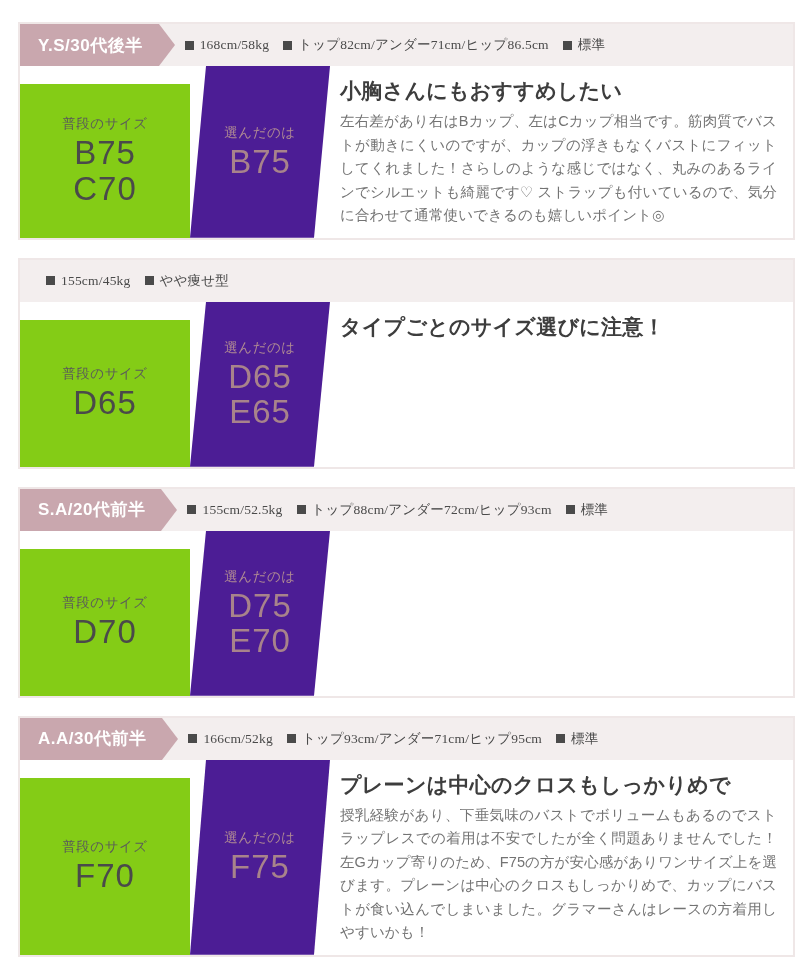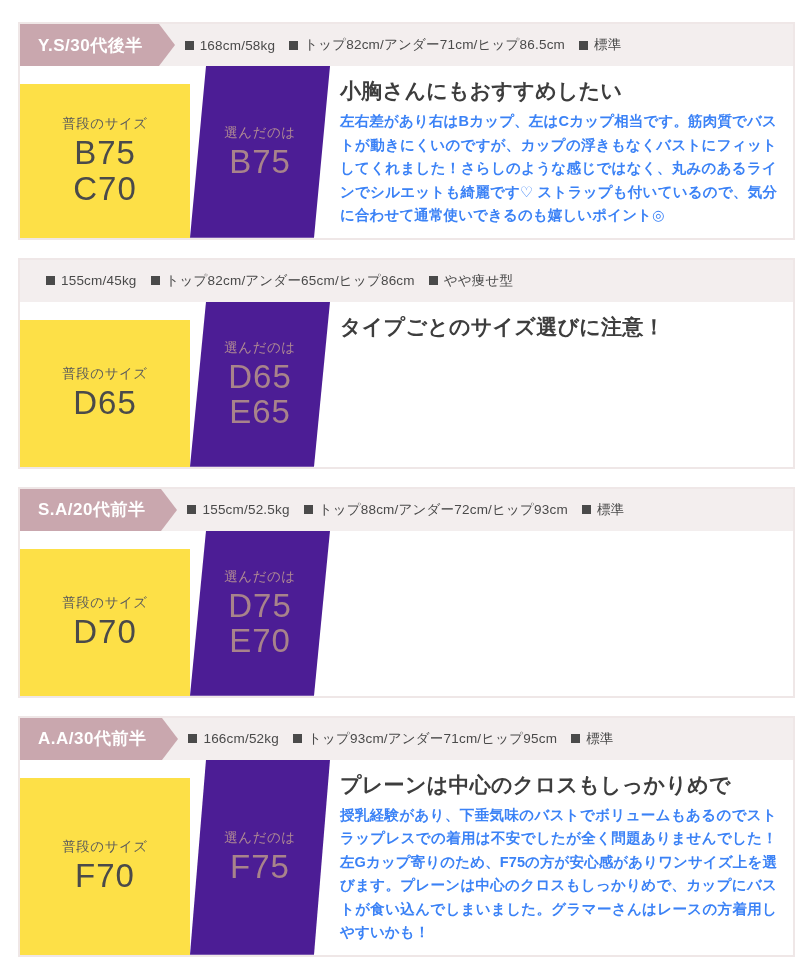--- a/index.html
+++ b/index.html
@@ -62,20 +62,21 @@
   }
   .rv-specs {
     display: flex;
     align-items: center;
     flex: 1 1 auto;
     padding-left: 26px;
     font-size: 13.5px;
     color: #4a4a4a;
     letter-spacing: 0.2px;
     white-space: nowrap;
+    font-family: Liberation Serif, serif;
   }
   .spec {
     display: inline-flex;
     align-items: center;
     margin-right: 14px;
   }
   .spec .sq {
     display: inline-block;
     width: 9px;
     height: 9px;
@@ -85,21 +86,21 @@
   }
 
   
   .rv-body {
     display: flex;
     align-items: stretch;
     min-height: 165px;
   }
   .col-usual {
     flex: 0 0 170px;
-    background: #fde047;
+    background: #84cc16;
     display: flex;
     flex-direction: column;
     align-items: center;
     justify-content: center;
     text-align: center;
     padding: 8px 4px;
     box-sizing: border-box;
     margin-top: 18px;
   }
   .col-chosen {
@@ -140,25 +141,24 @@
     font-size: 21px;
     font-weight: bold;
     color: #3d3d3d;
     letter-spacing: 0.3px;
     margin: 0 0 6px 0;
     line-height: 1.25;
   }
   .rv-comment {
     font-size: 14.5px;
     line-height: 1.62;
-    color: #3b82f6;
+    color: #737373;
     letter-spacing: 0.1px;
     margin: 0;
     text-align: justify;
-    font-weight: bold;
   }
 </style>
 </head>
 <body>
 
 <div class="page">
 
   <div class="review">
     <div class="rv-header">
       <div class="rv-name">Y.S/30代後半</div>
@@ -198,24 +198,20 @@
 
   <div class="review">
     <div class="rv-header">
       <div class="rv-specs">
         <span class="spec">
             <span class="sq"></span>
             <span>155cm/45kg</span>
           </span>
         <span class="spec">
             <span class="sq"></span>
-            <span>トップ82cm/アンダー65cm/ヒップ86cm</span>
-          </span>
-        <span class="spec">
-            <span class="sq"></span>
             <span>やや痩せ型</span>
           </span>
       </div>
     </div>
     <div class="rv-body">
       <div class="col-usual">
         <div class="lbl">普段のサイズ</div>
         <div class="sz">D65</div>
       </div>
       <div class="col-chosen">

